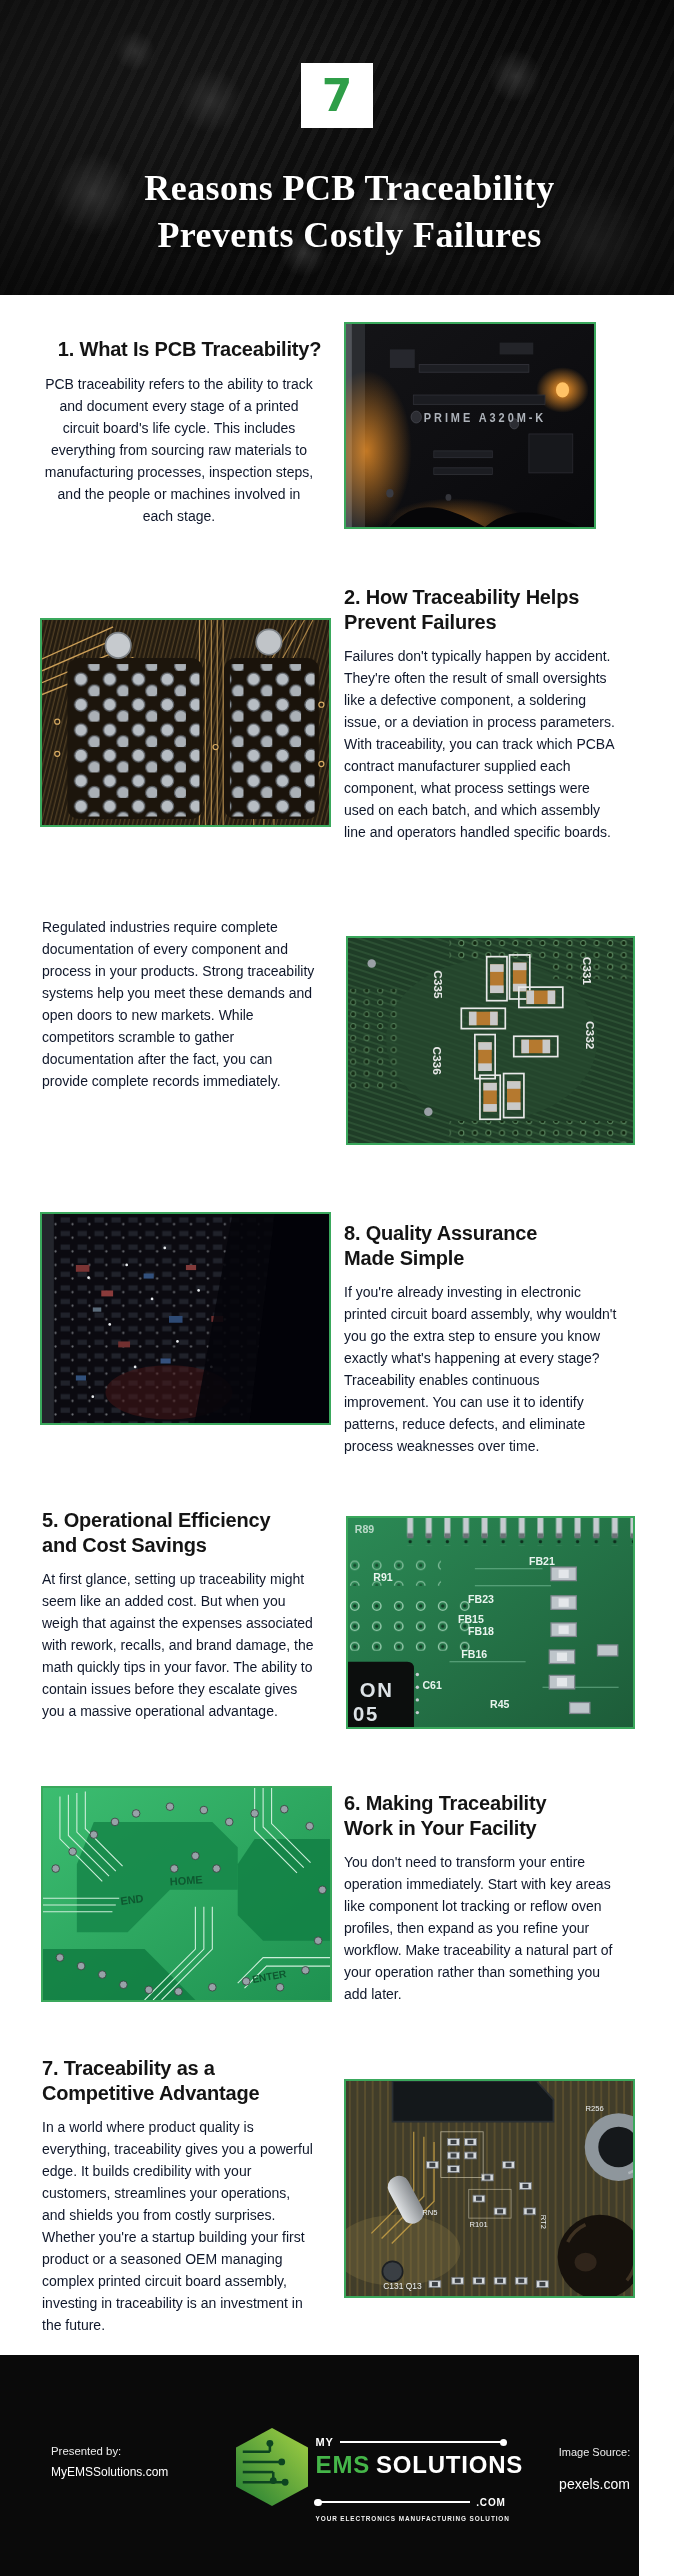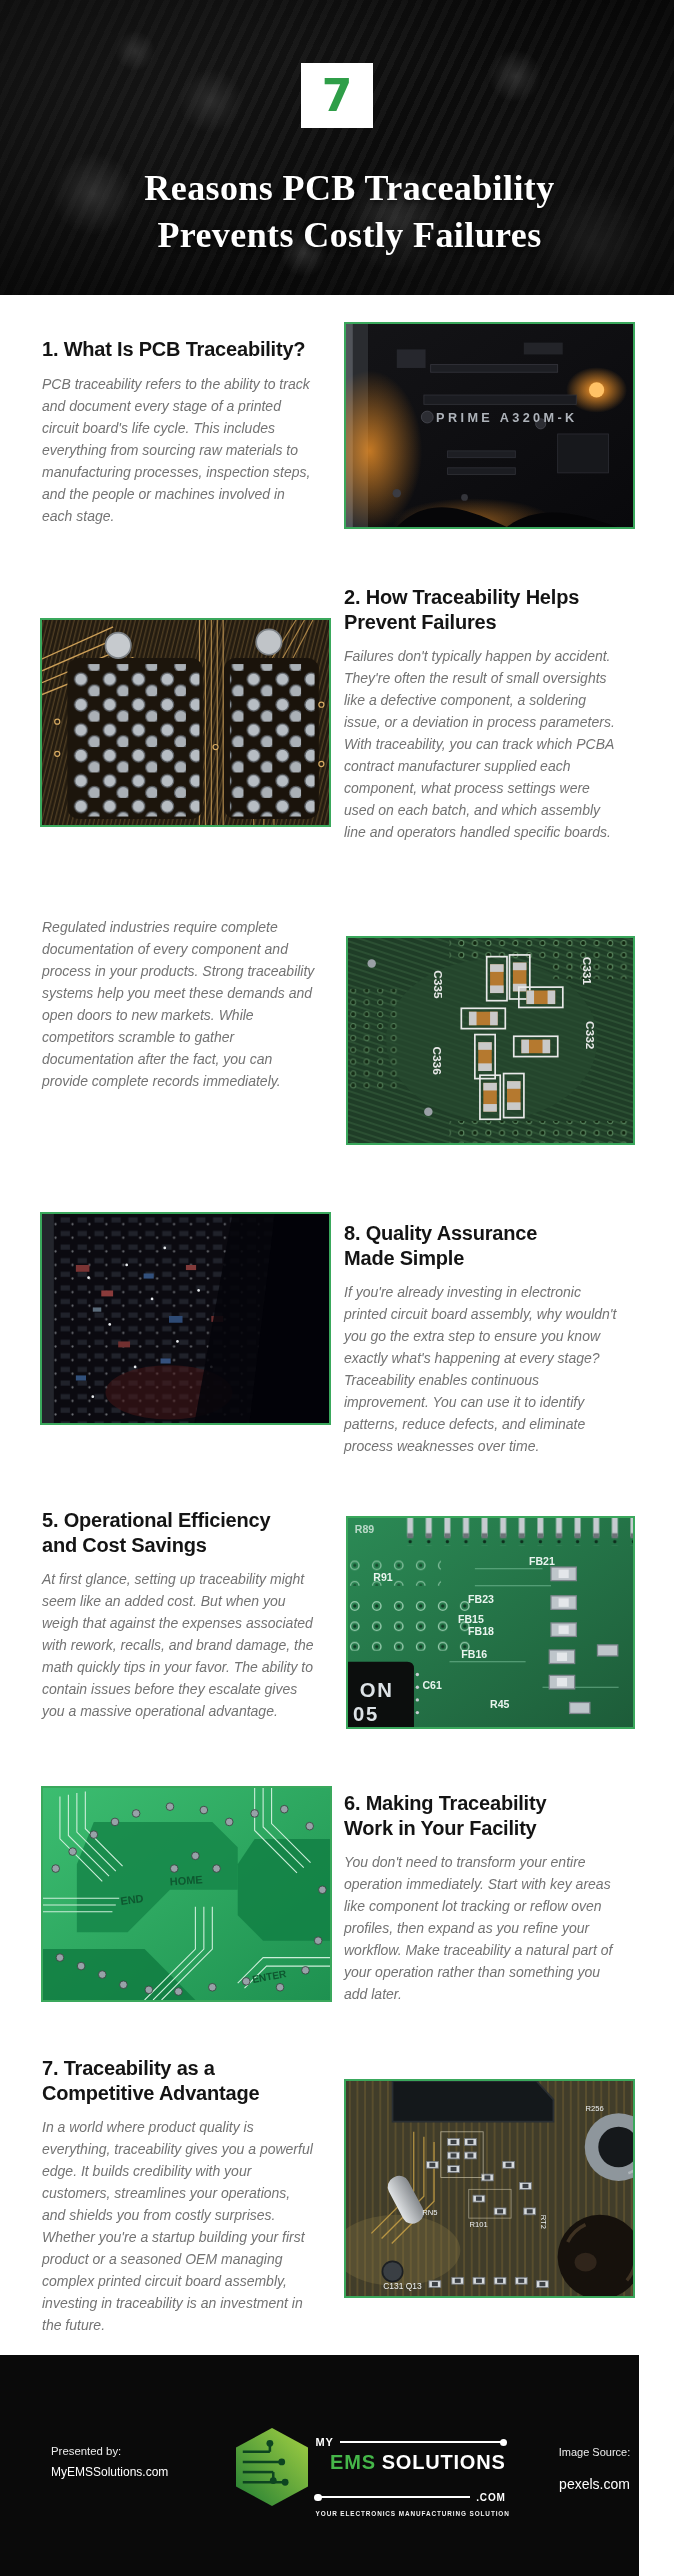--- a/index.html
+++ b/index.html
@@ -28,35 +28,35 @@
   .header-title { position:absolute; left:12px; top:141px; width:675px; text-align:center; z-index:2;
       color:#ffffff; font-weight:bold; font-size:36px; line-height:47px; letter-spacing:0.4px;
       white-space:pre-line; font-family:Liberation Serif, serif;
       text-shadow:0 1.7px 5px rgba(0,0,0,.6); }
 
   
   .sec-text { position:absolute; }
   .sec-h { margin:0 0 11px 0; font-weight:bold; font-size:20px; line-height:24.5px;
            color:#141414; white-space:pre-line; letter-spacing:-0.2px;
            font-family:"Liberation Sans", sans-serif; }
-  .sec-b { margin:0; font-size:14px; line-height:22px; color:#737373;
-           white-space:pre-wrap; width:274px;font-style:italic; }
-  .t1 { left:42px;  top:337px;  width:295px; }
+  .sec-b { margin:0; font-size:14px; line-height:22px; color:#0f172a;
+           white-space:pre-wrap; width:274px; }
+  .t1 { left:42px;  top:337px;  width:295px;text-align:center; }
   .t2 { left:344px; top:585px;  width:294px; }
   .t3 { left:42px;  top:916px; width:295px; }
   .t4 { left:344px; top:1221px; width:294px; }
   .t5 { left:42px;  top:1508px; width:295px; }
   .t6 { left:344px; top:1791px; width:294px; }
   .t7 { left:42px;  top:2056px; width:295px; }
 
   
   .pcb { position:absolute; margin:0; border:2.5px solid #3aa85c; box-sizing:border-box;
          background:#0c140e; overflow:hidden; }
   .pcb svg { display:block; width:100%; height:100%; }
-  .img1 { left:344px; top:322px;  width:291px; height:207px; }
+  .img1 { left:344px; top:322px;  width:252px; height:207px; }
   .img2 { left:40px;  top:618px;  width:291px; height:209px; }
   .img3 { left:346px; top:936px; width:289px; height:209px; }
   .img4 { left:40px;  top:1212px; width:291px; height:213px; }
   .img5 { left:346px; top:1516px; width:289px; height:213px; }
   .img6 { left:41px;  top:1786px; width:291px; height:216px; }
   .img7 { left:344px; top:2079px; width:291px; height:219px; }
   .svglabel { font-family:"Liberation Sans", sans-serif; }
 
   
   .footer { position:absolute; left:0; top:2355px; width:639px; height:221px; background:#0a0a0a; }
@@ -66,21 +66,21 @@
   .logo { position:absolute; left:236px; top:73px; display:flex; align-items:flex-start; }
   .logo-hex { width:72px; height:78px; }
   .logo-text { width:190px; margin-left:7.6px; margin-top:8.4px;text-align:right; }
   .lrow1 { display:flex; align-items:center; gap:6.7px; color:#fff; font-weight:bold;
            font-size:11px; letter-spacing:0.8px; }
   .lline { flex:1; height:2.1px; background:#ffffff; position:relative; }
   .lline.dot-r::after, .lline.dot-l::before { content:""; position:absolute; top:-2.7px;
            width:7.6px; height:7.6px; border-radius:50%; background:#ffffff; }
   .lline.dot-r::after { right:-1.7px; }
   .lline.dot-l::before { left:-1.7px; }
-  .lrow2 { margin-top:2.5px; font-weight:bold; font-size:20px; letter-spacing:0.8px; color:#ffffff;
+  .lrow2 { margin-top:2.5px; font-weight:bold; font-size:24px; letter-spacing:0.8px; color:#ffffff;
            font-family:"Liberation Sans", sans-serif; white-space:nowrap; }
   .lrow2 .ems { color:#45b649; margin-right:5.9px; }
   .lrow3 { display:flex; align-items:center; gap:6.7px; margin-top:18px; color:#ffffff;
            font-weight:bold; font-size:10px; letter-spacing:0.8px; }
   .lrow4 { margin-top:6.7px; font-size:6.4px; letter-spacing:0.9px; color:#f2f2f2;
            white-space:nowrap; font-weight:bold; }
   .img-src { position:absolute; left:544px; top:91px; width:101px; text-align:center; color:#fff; }
   .img-src .lbl { font-size:11px; color:#ececec; }
   .img-src .site { font-size:14px; margin-top:18px; color:#ffffff; }
 </style>

